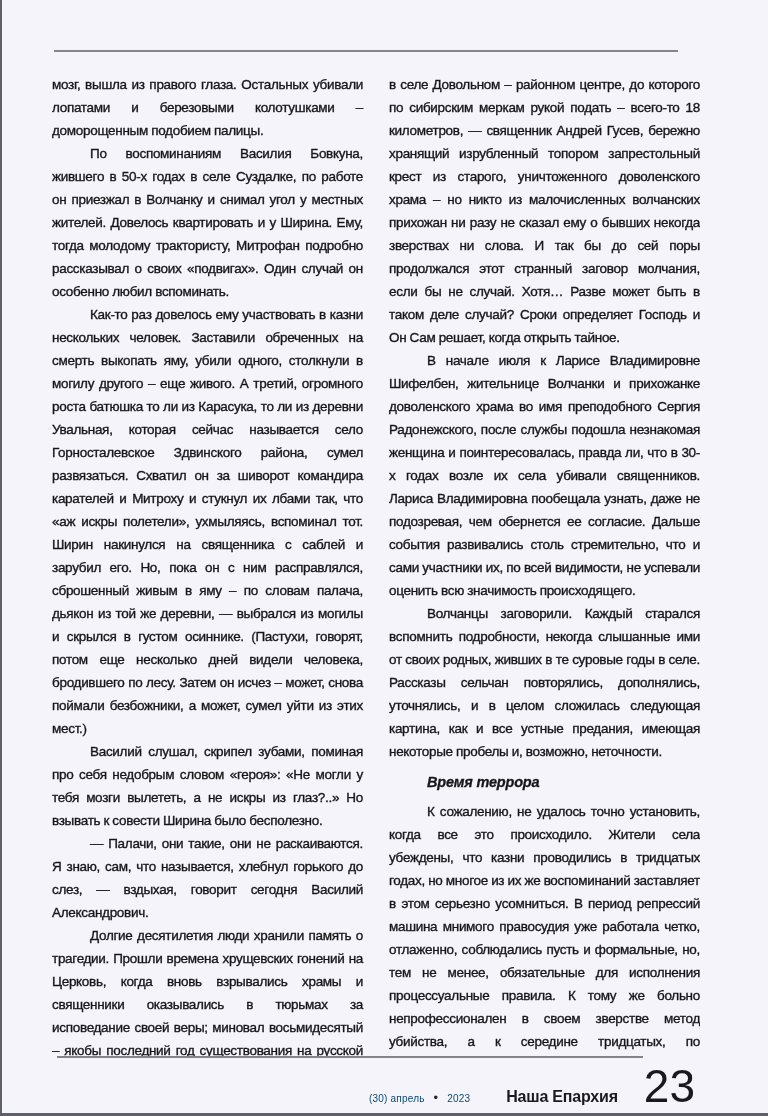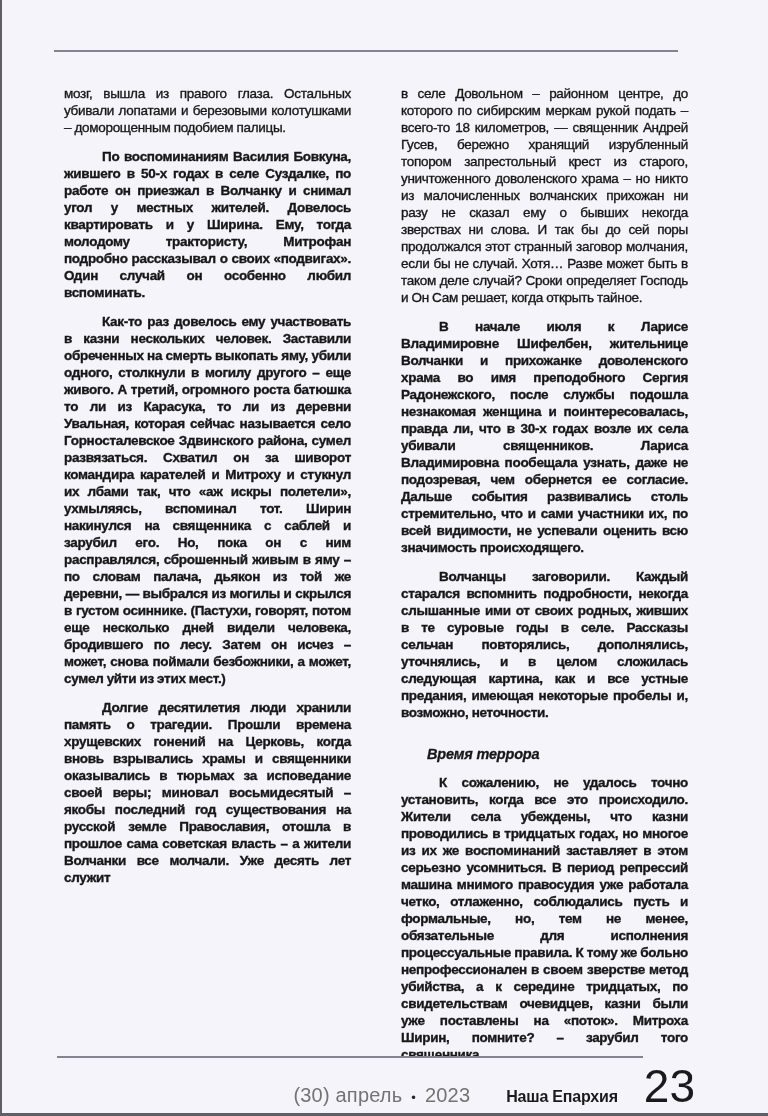--- a/index.html
+++ b/index.html
@@ -35,34 +35,33 @@
     height: 985px;
     display: flex;
     gap: 26px;
     overflow: hidden;
   }
   .col {
     width: 311px;
     flex: 0 0 311px;
   }
   .para {
-    margin: 12px;
+    margin: 0;
     text-align: justify;
     font-size: 13.5px;
-    line-height: 17px;
+    line-height: 23px;
     letter-spacing: -0.3px;
     -webkit-text-stroke: 0.35px #17171a;
     word-spacing: -0.2px;
   }
   .para.indent {
     text-indent: 38px;
-    font-weight: bold;
   }
   .subhead {
-    margin: 25px 0 10px 38px;
+    margin: 11px 0 10px 38px;
     font-size: 14.5px;
     font-weight: bold;
     font-style: italic;
     letter-spacing: -0.2px;
     -webkit-text-stroke: 0.3px #17171a;
   }
   .footer-rule {
     position: absolute;
     left: 55px;
     top: 1056px;
@@ -72,22 +71,22 @@
   }
   .footer-row {
     position: absolute;
     top: 1063px;
     right: 73px;
     display: flex;
     align-items: baseline;
     white-space: nowrap;
   }
   .footer-issue, .footer-year {
-    font-size: 20px;
-    color: #737373;
+    font-size: 10px;
+    color: #0c4a6e;
     letter-spacing: 0.2px;
   }
   .footer-bullet {
     font-size: 13px;
     color: #26262b;
     margin: 0 9px;
   }
   .footer-magazine {
     font-size: 16px;
     font-weight: bold;
@@ -109,20 +108,22 @@
 <div class="page">
 
   <div class="top-rule"></div>
 
   <div class="columns">
 
     <div class="col">
       <p class="para">мозг, вышла из правого глаза. Остальных убивали лопатами и березовыми колотушками – доморощенным подобием палицы.</p>
       <p class="para indent">По воспоминаниям Василия Бовкуна, жившего в 50-х годах в селе Суздалке, по работе он приезжал в Волчанку и снимал угол у местных жителей. Довелось квартировать и у Ширина. Ему, тогда молодому трактористу, Митрофан подробно рассказывал о своих «подвигах». Один случай он особенно любил вспоминать.</p>
       <p class="para indent">Как-то раз довелось ему участвовать в казни нескольких человек. Заставили обреченных на смерть выкопать яму, убили одного, столкнули в могилу другого – еще живого. А третий, огромного роста батюшка то ли из Карасука, то ли из деревни Увальная, которая сейчас называется село Горносталевское Здвинского района, сумел развязаться. Схватил он за шиворот командира карателей и Митроху и стукнул их лбами так, что «аж искры полетели», ухмыляясь, вспоминал тот. Ширин накинулся на священника с саблей и зарубил его. Но, пока он с ним расправлялся, сброшенный живым в яму – по словам палача, дьякон из той же деревни, — выбрался из могилы и скрылся в густом осиннике. (Пастухи, говорят, потом еще несколько дней видели человека, бродившего по лесу. Затем он исчез – может, снова поймали безбожники, а может, сумел уйти из этих мест.)</p>
+      <p class="para indent">Василий слушал, скрипел зубами, поминая про себя недобрым словом «героя»: «Не могли у тебя мозги вылететь, а не искры из глаз?..» Но взывать к совести Ширина было бесполезно.</p>
+      <p class="para indent">— Палачи, они такие, они не раскаиваются. Я знаю, сам, что называется, хлебнул горького до слез, — вздыхая, говорит сегодня Василий Александрович.</p>
       <p class="para indent">Долгие десятилетия люди хранили память о трагедии. Прошли времена хрущевских гонений на Церковь, когда вновь взрывались храмы и священники оказывались в тюрьмах за исповедание своей веры; миновал восьмидесятый – якобы последний год существования на русской земле Православия, отошла в прошлое сама советская власть – а жители Волчанки все молчали. Уже десять лет служит</p>
     </div>
 
     <div class="col">
       <p class="para">в селе Довольном – районном центре, до которого по сибирским меркам рукой подать – всего-то 18 километров, — священник Андрей Гусев, бережно хранящий изрубленный топором запрестольный крест из старого, уничтоженного доволенского храма – но никто из малочисленных волчанских прихожан ни разу не сказал ему о бывших некогда зверствах ни слова. И так бы до сей поры продолжался этот странный заговор молчания, если бы не случай. Хотя… Разве может быть в таком деле случай? Сроки определяет Господь и Он Сам решает, когда открыть тайное.</p>
       <p class="para indent">В начале июля к Ларисе Владимировне Шифелбен, жительнице Волчанки и прихожанке доволенского храма во имя преподобного Сергия Радонежского, после службы подошла незнакомая женщина и поинтересовалась, правда ли, что в 30-х годах возле их села убивали священников. Лариса Владимировна пообещала узнать, даже не подозревая, чем обернется ее согласие. Дальше события развивались столь стремительно, что и сами участники их, по всей видимости, не успевали оценить всю значимость происходящего.</p>
       <p class="para indent">Волчанцы заговорили. Каждый старался вспомнить подробности, некогда слышанные ими от своих родных, живших в те суровые годы в селе. Рассказы сельчан повторялись, дополнялись, уточнялись, и в целом сложилась следующая картина, как и все устные предания, имеющая некоторые пробелы и, возможно, неточности.</p>
       <h3 class="subhead">Время террора</h3>
       <p class="para indent">К сожалению, не удалось точно установить, когда все это происходило. Жители села убеждены, что казни проводились в тридцатых годах, но многое из их же воспоминаний заставляет в этом серьезно усомниться. В период репрессий машина мнимого правосудия уже работала четко, отлаженно, соблюдались пусть и формальные, но, тем не менее, обязательные для исполнения процессуальные правила. К тому же больно непрофессионален в своем зверстве метод убийства, а к середине тридцатых, по свидетельствам очевидцев, казни были уже поставлены на «поток». Митроха Ширин, помните? – зарубил того священника</p>
     </div>

